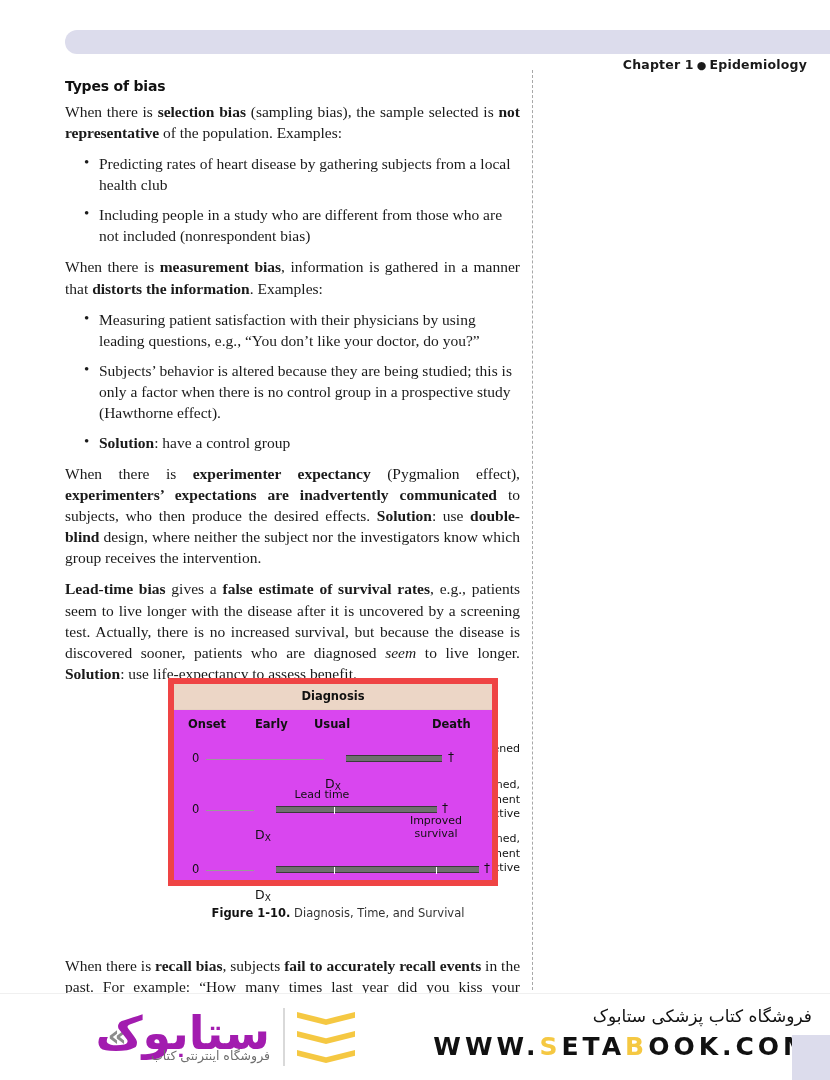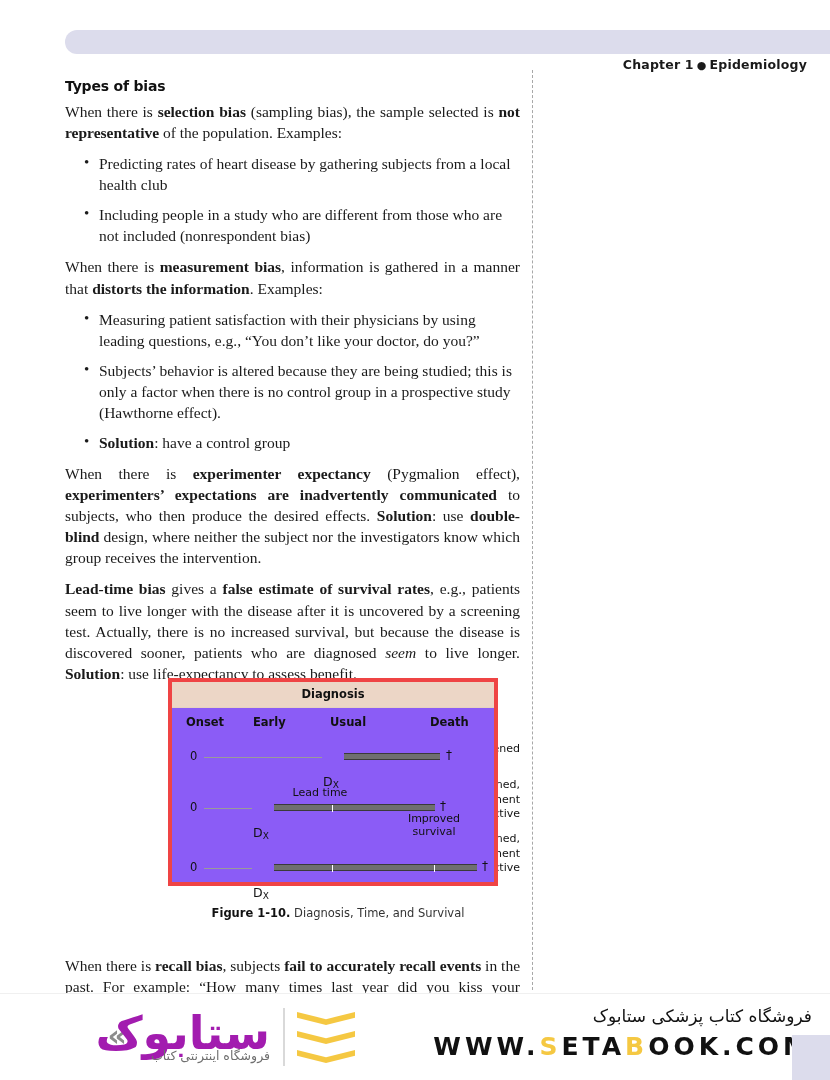--- a/index.html
+++ b/index.html
@@ -108,22 +108,22 @@
     left: 55px;
     top: 678px;
     width: 465px;
   }
   #figure-box {
     position: absolute;
     left: 113px;
     top: 0;
     width: 330px;
     height: 208px;
-    border: 4px solid #ef4444;
-    background: #8b5cf6;
+    border: 6px solid #ef4444;
+    background: #d946ef;
     box-sizing: border-box;
   }
   #figure-title-bar {
     position: absolute;
     left: 0;
     top: 0;
     width: 100%;
     height: 26px;
     background: #ecd6c6;
     border-bottom: 1px solid #e6d2c1;
@@ -382,21 +382,21 @@
   <div class="row-label" style="top:154px; white-space:pre-line;">Screened,
 early treatment
 is effective</div>
 
   <div id="figure-box">
 
     <div id="figure-title-bar">Diagnosis</div>
 
     <div class="col-head" style="left:14px;">Onset</div>
     <div class="col-head" style="left:81px;">Early</div>
-    <div class="col-head" style="left:158px;">Usual</div>
+    <div class="col-head" style="left:140px;">Usual</div>
     <div class="col-head" style="left:258px;">Death</div>
 
     <div class="tl-zero" style="left:18px;  top:67px;">0</div>
     <div class="tl-thin" style="left:32px;  top:75px; width:118px;"></div>
     <div class="tl-dx" style="left:151px; top:66px;"><span>D</span><sub>X</sub></div>
     <div class="tl-bar" style="left:172px; top:71px; width:96px;"></div>
     <div class="tl-dagger" style="left:274px; top:66px;">†</div>
 
     <div class="tl-note" style="left:108px; top:105px; width:80px;">Lead time</div>
     <div class="tl-zero" style="left:18px;  top:118px;">0</div>

